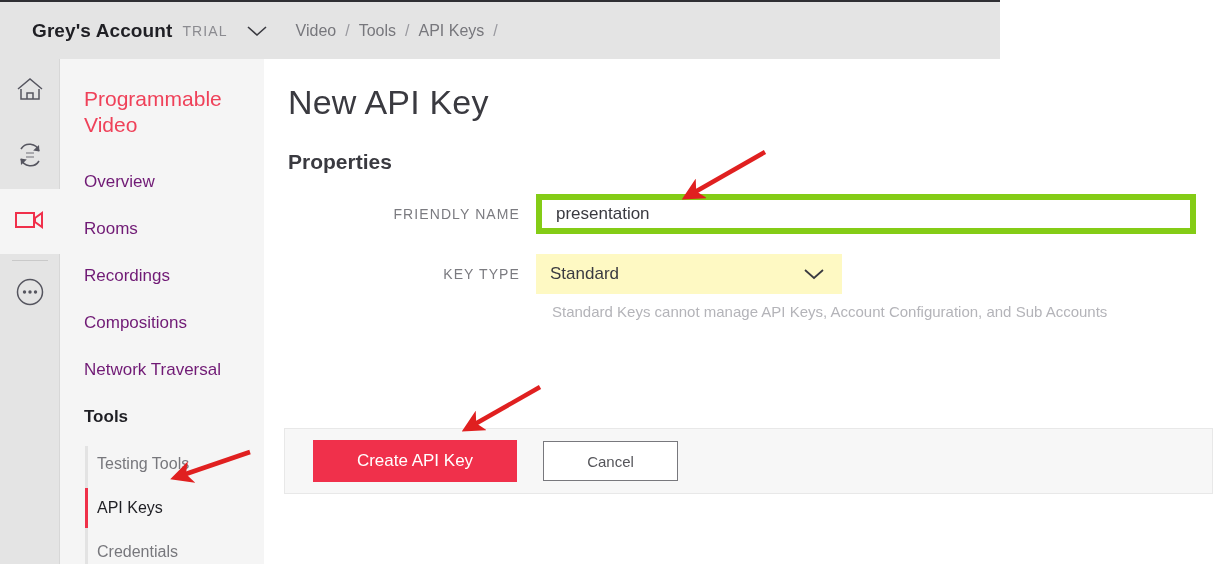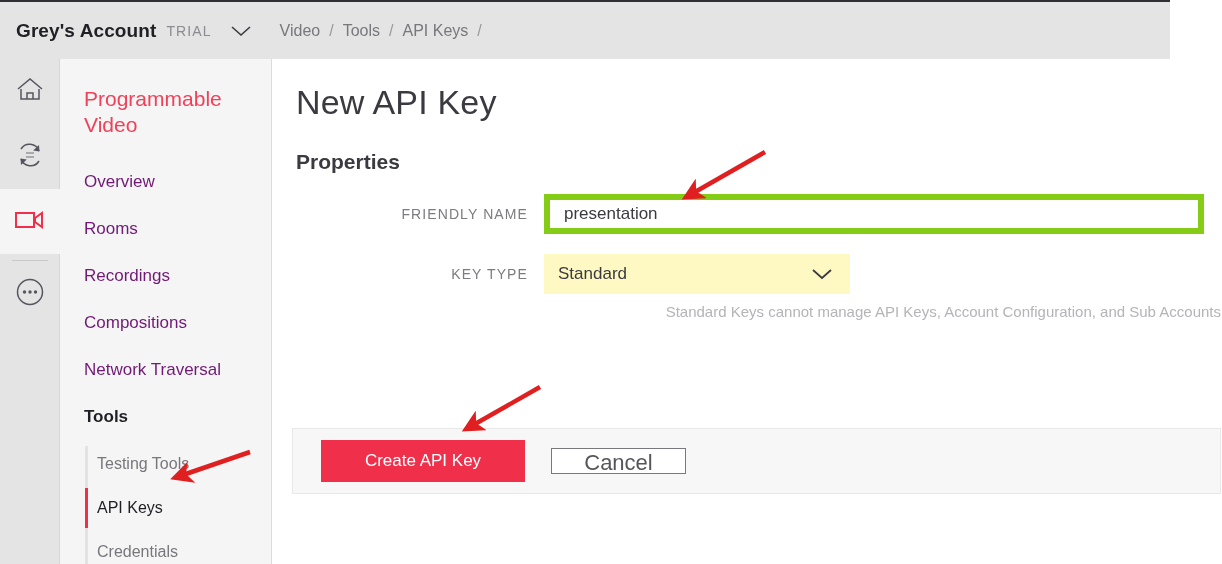--- a/index.html
+++ b/index.html
@@ -15,26 +15,26 @@
     position: relative;
     width: 1222px;
     height: 564px;
     background: #ffffff;
   }
 
   
   #topbar {
     position: absolute;
     left: 0; top: 0;
-    width: 1170px; height: 59px;
+    width: 1000px; height: 59px;
     background: #e4e4e4;
     border-top: 2px solid #2f2f33;
     display: flex;
     align-items: center;
-    padding-left: 16px;
+    padding-left: 32px;
   }
   .acct-name {
     font-size: 19px;
     font-weight: bold;
     color: #1f1f24;
     letter-spacing: .1px;
   }
   .acct-trial {
     font-size: 14px;
     color: #8b8b90;
@@ -138,21 +138,21 @@
     content: "";
     position: absolute;
     left: 0; top: 2px;
     width: 3px; height: 40px;
     background: #ef3049;
   }
 
   
   #main {
     position: absolute;
-    left: 272px; top: 59px;
+    left: 264px; top: 59px;
     width: 949px; height: 505px;
     background: #ffffff;
     overflow: hidden;
   }
   .page-title {
     font-size: 34px;
     color: #3a3a40;
     font-weight: normal;
     margin: 24px 0 0 24px;
     letter-spacing: .2px;
@@ -207,21 +207,20 @@
     height: 40px;
     display: flex;
     align-items: center;
   }
   .helper {
     margin-left: 272px;
     padding-left: 16px;
     margin-top: 9px;
     font-size: 15px;
     color: #b4b4b9;
-    text-align: right;
   }
 
   
   #actionbar {
     position: absolute;
     left: 20px; top: 369px;
     width: 929px; height: 66px;
     background: #f7f7f7;
     border: 1px solid #e8e8e8;
     display: flex;
@@ -231,26 +230,26 @@
   .btn-primary {
     width: 204px; height: 42px;
     background: #f0304b;
     color: #ffffff;
     font-size: 17px;
     border: none;
     cursor: pointer;
     font-family: "Liberation Sans", sans-serif;
   }
   .btn-secondary {
-    width: 135px; height: 26px;
+    width: 135px; height: 40px;
     margin-left: 26px;
     background: #ffffff;
     border: 1px solid #78787d;
     color: #55555a;
-    font-size: 22px;
+    font-size: 15px;
     cursor: pointer;
     font-family: "Liberation Sans", sans-serif;
   }
 
   
   #annotations {
     position: absolute;
     left: 0; top: 0;
     width: 1222px; height: 564px;
     pointer-events: none;

